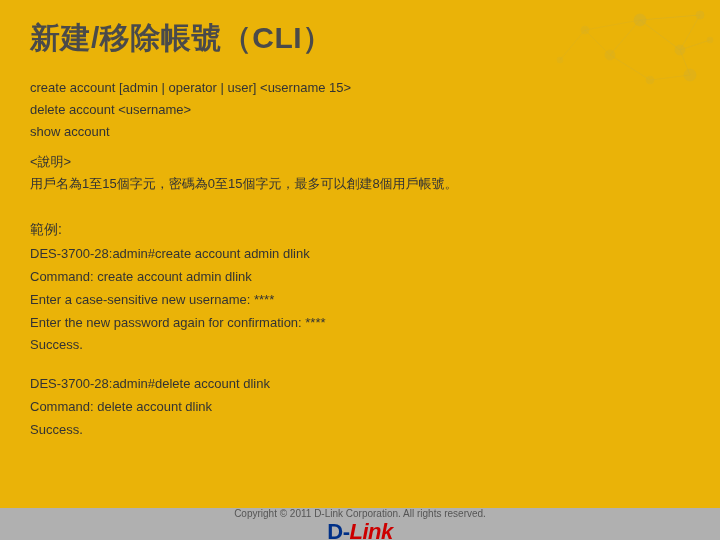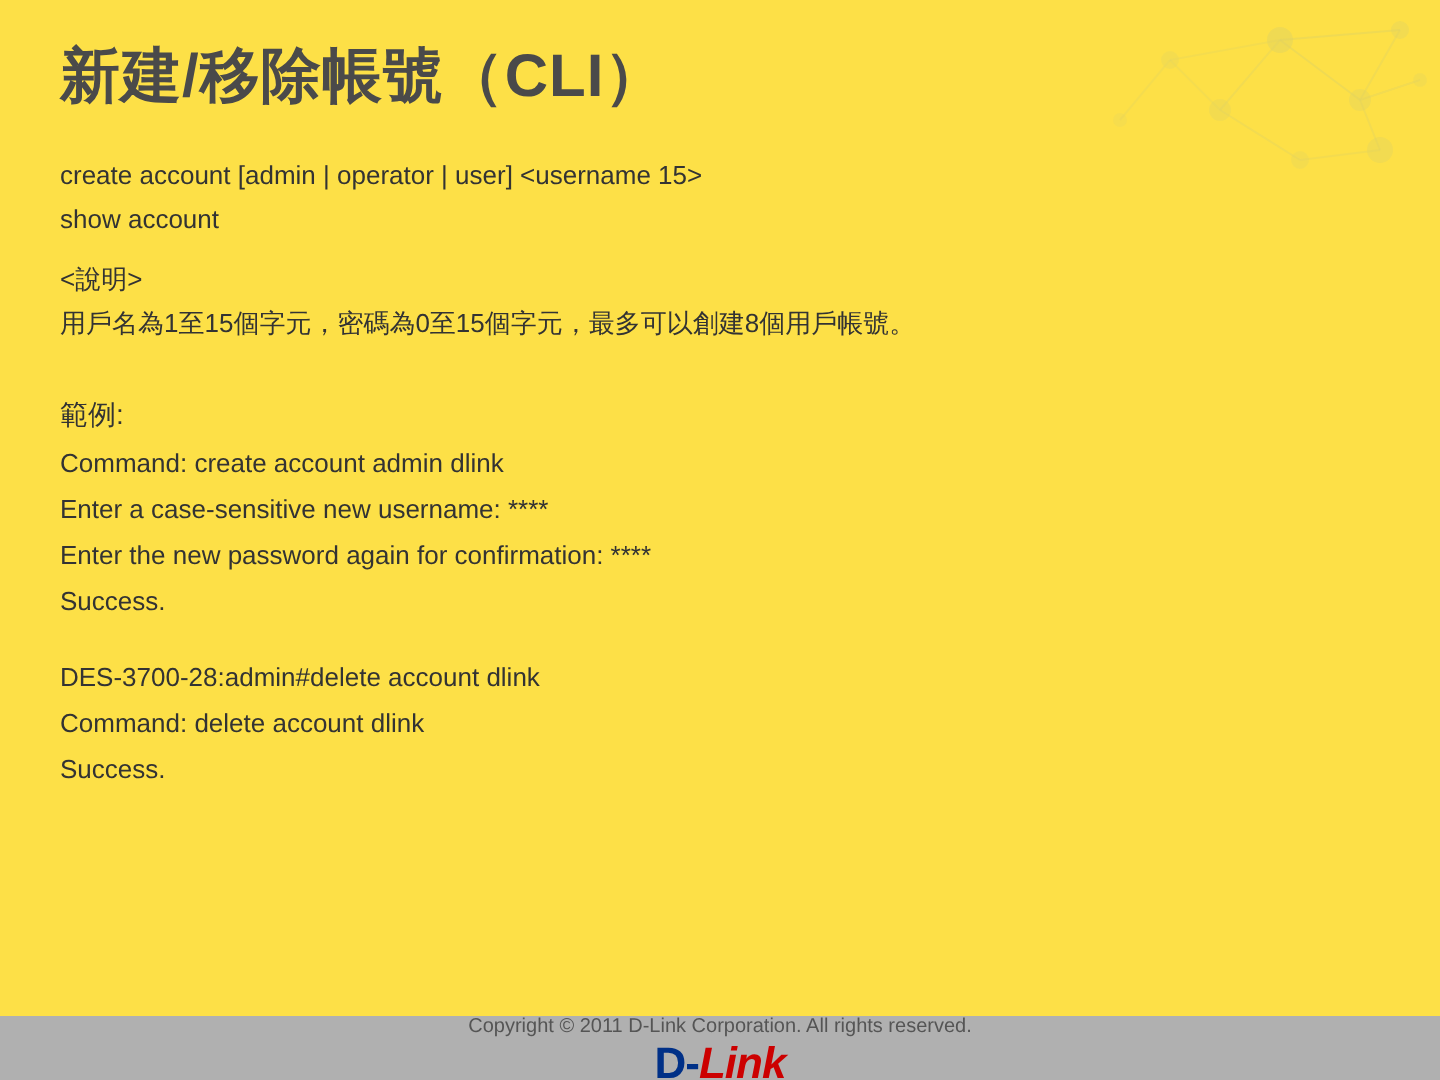--- a/index.html
+++ b/index.html
@@ -10,21 +10,21 @@
       font-family: Arial, sans-serif;
       background: #ffffff;
       overflow: hidden;
       position: relative;
     }
 
     .page-wrapper {
       width: 720px;
       height: 540px;
       position: relative;
-      background: #fde047;
+      background: #eab308;
     }
 
     
     .bg-decoration {
       position: absolute;
       top: 0;
       right: 0;
       width: 280px;
       height: 110px;
       pointer-events: none;
@@ -163,28 +163,30 @@
       <line x1="170" y1="55" x2="145" y2="30" stroke="#6699cc" stroke-width="1" opacity="0.3"></line>
     </g>
   </svg>
 
   <div class="content-area">
 
     <h1 class="page-title">新建/移除帳號（CLI）</h1>
 
     <div class="command-block">
       <div class="command-line">create account [admin | operator | user] &lt;username 15&gt;</div>
+      <div class="command-line">delete account &lt;username&gt;</div>
       <div class="command-line">show account</div>
     </div>
 
     <div class="note-label">&lt;說明&gt;</div>
     <div class="description-text">用戶名為1至15個字元，密碼為0至15個字元，最多可以創建8個用戶帳號。</div>
 
     <div class="example-block">
       <div class="section-label">範例:</div>
+      <div class="example-line">DES-3700-28:admin#create account admin dlink</div>
       <div class="example-line">Command: create account admin dlink</div>
       <div class="example-line">Enter a case-sensitive new username: ****</div>
       <div class="example-line">Enter the new password again for confirmation: ****</div>
       <div class="example-line">Success.</div>
     </div>
 
     <div class="example-block" style="margin-top:10px;">
       <div class="example-line">DES-3700-28:admin#delete account dlink</div>
       <div class="example-line">Command: delete account dlink</div>
       <div class="example-line">Success.</div>

